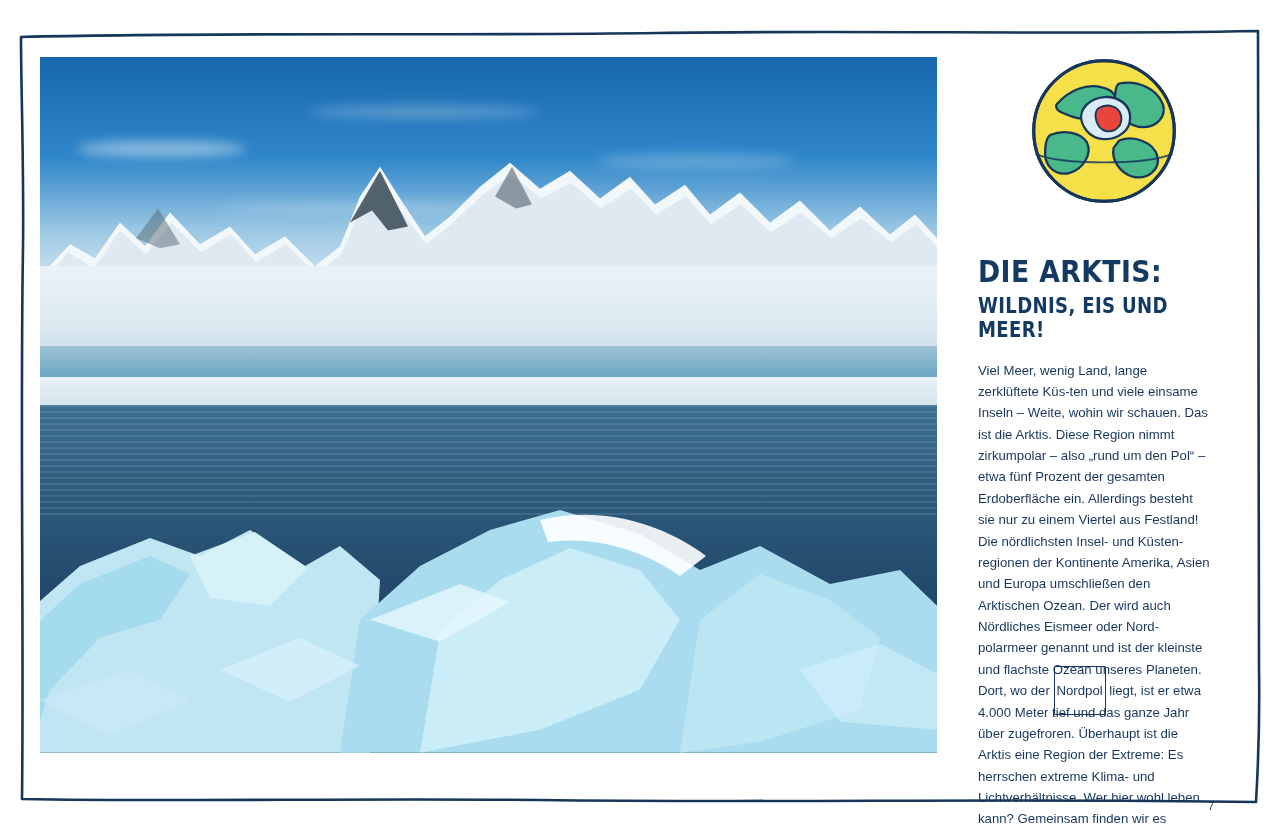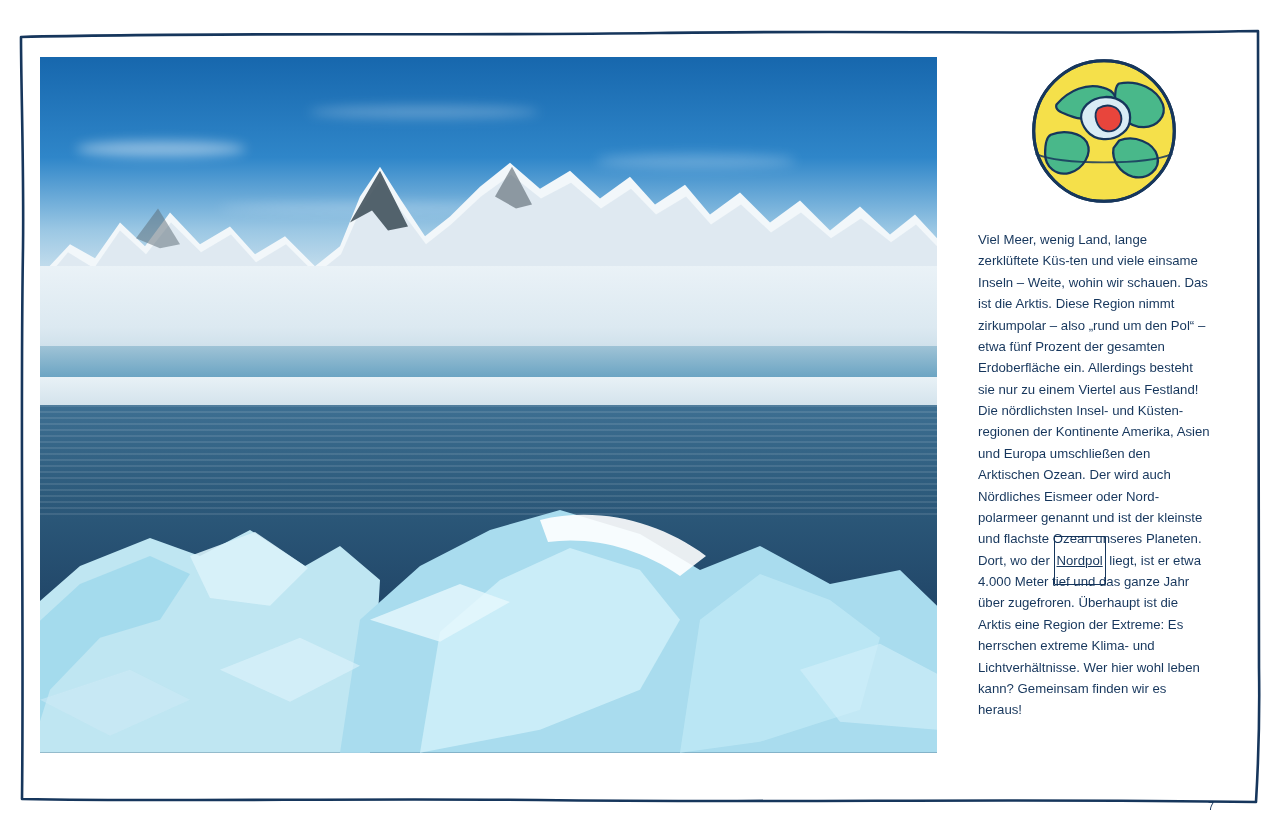--- a/index.html
+++ b/index.html
@@ -118,21 +118,20 @@
   }
   #body-text p { margin: 0; }
   .u {
     text-decoration-thickness: 1px;
     text-underline-offset: 2px;
   }
   .boxed {
     border: 1.2px solid #16365c;
     padding: 16px 2px;
     border-radius: 1px;
-    text-decoration: underline;
   }
 
   #page-number {
     position: absolute;
     left: 1208px;
     top: 800px;
     font-size: 11px;
     color: #16365c;
   }
 </style>
@@ -211,20 +210,24 @@
     <path d="M96,90 C112,84 132,92 136,106 C140,120 126,132 110,128 C96,124 88,110 90,98 Z" fill="#49b88a" stroke="#16365c" stroke-width="2.4" stroke-linejoin="round"></path>
 
     <path d="M62,52 C72,42 90,42 100,50 C110,58 110,74 100,82 C88,92 70,90 62,80 C54,70 54,60 62,52 Z" fill="#d9ecf5" stroke="#16365c" stroke-width="2.4" stroke-linejoin="round"></path>
 
     <path d="M74,56 C84,50 96,54 98,64 C100,74 92,82 82,80 C72,78 68,62 74,56 Z" fill="#e8453c" stroke="#16365c" stroke-width="2"></path>
 
     <path d="M8,104 C36,116 124,116 152,104" fill="none" stroke="#16365c" stroke-width="2" opacity="0.85"></path>
     <circle cx="80" cy="80" r="74" fill="none" stroke="#16365c" stroke-width="3.2"></circle>
   </svg>
 
+  <div id="headline-block">
+    <div class="headline-1">DIE ARKTIS:</div>
+    <div class="headline-2">WILDNIS, EIS UND MEER!</div>
+  </div>
 
   <div id="body-text">
     <p>
       <span>Viel Meer, wenig Land, lange zerklüftete Küs-ten und viele einsame Inseln – Weite, wohin wir schauen. Das ist die Arktis. Diese Region nimmt zirkumpolar – also „rund um den Pol“ – etwa fünf Prozent der gesamten Erdoberfläche ein. Allerdings besteht sie nur zu einem Viertel aus Festland! Die nördlichsten Insel- und Küsten-regionen der Kontinente Amerika, Asien und Europa umschließen den </span><span class="u">Arktischen Ozean.</span><span> Der wird auch </span><span class="u">Nördliches Eismeer</span><span> oder </span><span class="u">Nord-polarmeer</span><span> genannt und ist der kleinste und flachste Ozean unseres Planeten. Dort, wo der </span><span class="boxed">Nordpol</span><span> liegt, ist er etwa 4.000 Meter tief und das ganze Jahr über zugefroren. Überhaupt ist die Arktis eine Region der Extreme: Es herrschen extreme Klima- und Lichtverhältnisse. Wer hier wohl leben kann? Gemeinsam finden wir es heraus!</span>
     </p>
   </div>
 </div>
 
 <div id="page-number">7</div>
 

